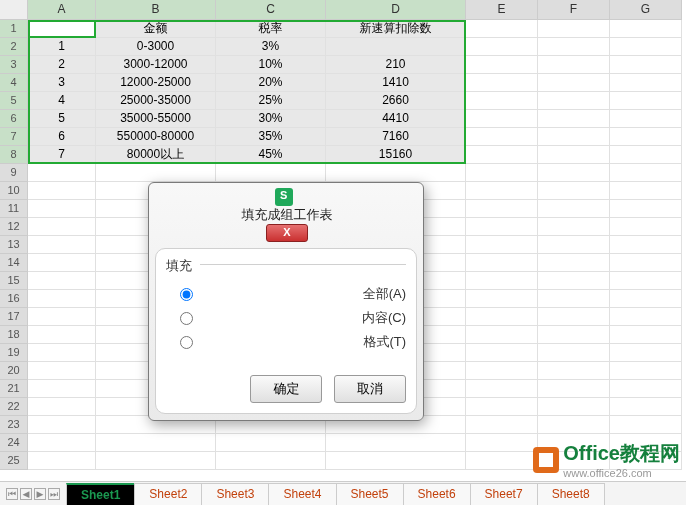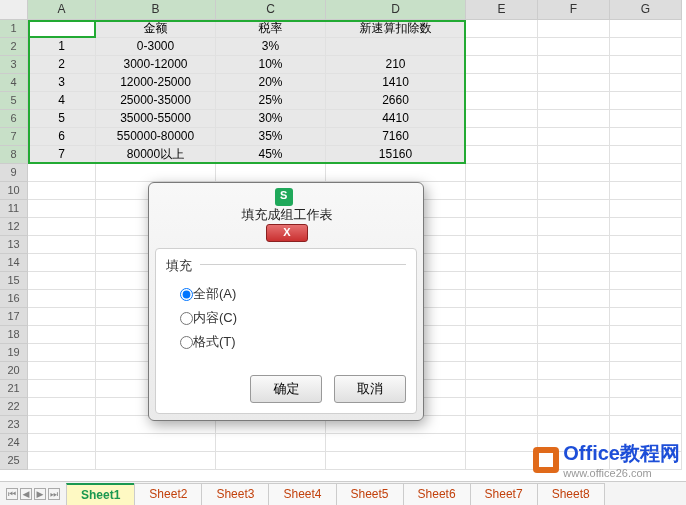--- a/index.html
+++ b/index.html
@@ -22,40 +22,40 @@
 .selbox { position: absolute; border: 2px solid #22aa33; pointer-events: none; top: 20px; left: 28px; width: 438px; height: 144px; }
 .cursor { position: absolute; border: 2px solid #22aa33; background: #fff; top: 20px; left: 28px; width: 68px; height: 18px; }
 
 
 .dialog { position: absolute; left: 148px; top: 182px; width: 276px; background: linear-gradient(#f8f8f8,#eaeaea); border: 1px solid #7a7a7a; border-radius: 6px; box-shadow: 2px 4px 14px rgba(0,0,0,0.35); }
 .dlg-title { display: flex; align-items: center; padding: 5px 6px 4px 8px; flex-direction: column; }
 .dlg-icon { width: 18px; height: 18px; background: #1fa85a; border-radius: 3px; margin-right: 6px; position: relative; }
 .dlg-icon::after { content:"S"; color:#fff; font-size:11px; font-weight:bold; position:absolute; left:5px; top:1px; }
 .dlg-title-text { flex:1; font-size: 13px; color: #222; }
 .dlg-close { width: 42px; height: 18px; background: linear-gradient(#e67070,#c93030); border: 1px solid #8a2020; border-radius: 3px; color: #fff; text-align: center; line-height: 15px; font-size: 11px; font-weight: bold; cursor: pointer; }
-.dlg-body { background: #fff; margin: 2px 6px 6px 6px; border: 1px solid #d0d0d0; border-radius: 4px; padding: 8px 10px 10px 10px; }
+.dlg-body { background: #fff; margin: 2px 6px 6px 6px; border: 1px solid #d0d0d0; border-radius: 10px; padding: 8px 10px 10px 10px; }
 .fieldset-label { font-size: 13px; color: #333; margin-bottom: 4px; }
 .fieldset-line { border-top: 1px solid #d0d0d0; margin: 0 0 8px 36px; }
-.radio-row { margin: 6px 0 6px 14px; font-size: 13px; color: #333; display: flex; align-items: center; gap: 0; }
+.radio-row { margin: 6px 0 6px 14px; font-size: 13px; color: #333; display: flex; align-items: center; gap: 0; justify-content: space-between; }
 .radio-row input { margin: 0; }
 .btn-row { text-align: right; margin-top: 24px; }
 .btn { display: inline-block; min-width: 72px; padding: 4px 14px; margin-left: 8px; background: linear-gradient(#fafafa,#e0e0e0); border: 1px solid #999; border-radius: 3px; font-size: 13px; cursor: pointer; }
 
 
 .tabbar { position: absolute; left: 0; right: 0; bottom: 0; height: 24px; display: flex; align-items: center; background: #f4f4f4; border-top: 1px solid #ccc; }
 .tab-nav { display: flex; gap: 2px; padding: 0 6px; }
 .tab-nav span { width: 12px; height: 12px; border: 1px solid #aaa; font-size: 9px; text-align: center; line-height: 10px; color: #888; cursor: pointer; }
 .tab { padding: 3px 14px; border: 1px solid #ccc; border-bottom: none; background: #f8f8f8; font-size: 12px; color: #c2410c; cursor: pointer; margin-right: -1px; }
-.tab.active { background: #fef9c3; color: #1a9850; font-weight: bold; border-top: 2px solid #1a9850; }
+.tab.active { background: #000000; color: #1a9850; font-weight: bold; border-top: 2px solid #1a9850; }
 
 
 .watermark { position: absolute; right: 6px; bottom: 26px; font-size: 20px; font-weight: bold; color: #666; display: flex; align-items: center; gap: 4px; }
 .wm-icon { width: 26px; height: 26px; background: #e06a1a; border-radius: 4px; position: relative; }
 .wm-icon::after { content: ""; position: absolute; left: 6px; top: 6px; width: 14px; height: 14px; background: #fff; }
-.wm-main { color: #1d4ed8; }
+.wm-main { color: #15803d; }
 .wm-sub { font-size: 11px; color: #999; display: block; font-weight: normal; }
 </style>
 </head>
 <body>
 
 <div class="grid">
   <div class="colheads">
     <div class="rowhead-spacer"></div>
     <div id="colheads" style="display: contents;"></div>
   <div class="colhead w-a sel">A</div>

